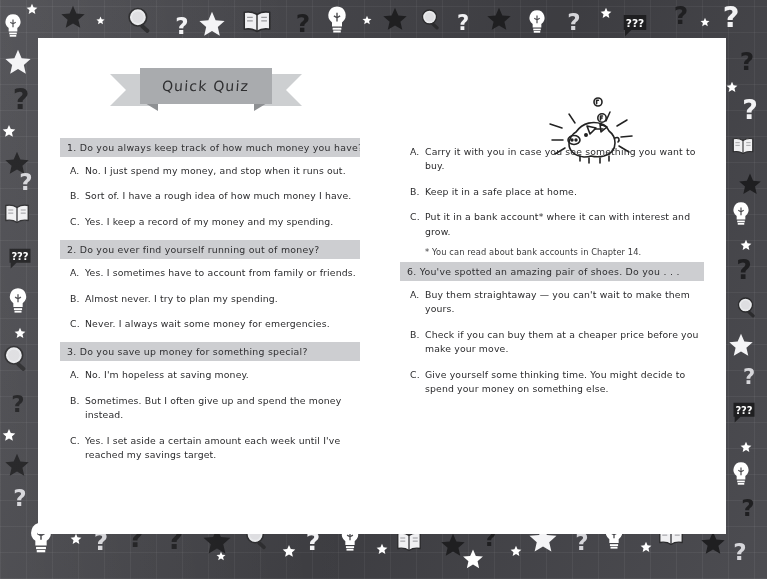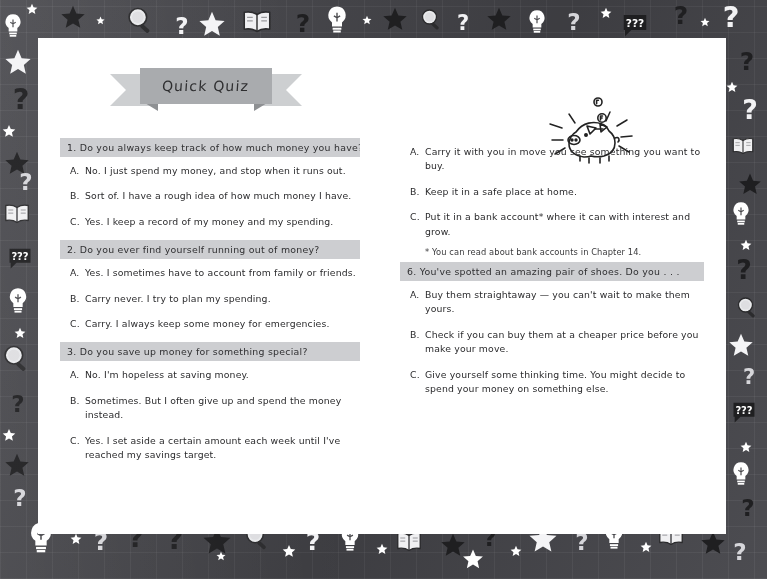--- a/index.html
+++ b/index.html
@@ -480,25 +480,25 @@
           </div>
           <div class="question">
             <div class="q-head">2. Do you ever find yourself running out of money?</div>
             <div class="answers">
               <div class="answer">
                 <span class="a-letter">A.</span>
                 <span class="a-text">Yes. I sometimes have to account from family or friends.</span>
               </div>
               <div class="answer">
                 <span class="a-letter">B.</span>
-                <span class="a-text">Carry never. I try to plan my spending.</span>
+                <span class="a-text">Almost never. I try to plan my spending.</span>
               </div>
               <div class="answer">
                 <span class="a-letter">C.</span>
-                <span class="a-text">Carry. I always keep some money for emergencies.</span>
+                <span class="a-text">Never. I always wait some money for emergencies.</span>
               </div>
             </div>
           </div>
           <div class="question">
             <div class="q-head">3. Do you save up money for something special?</div>
             <div class="answers">
               <div class="answer">
                 <span class="a-letter">A.</span>
                 <span class="a-text">No. I'm hopeless at saving money.</span>
               </div>
@@ -511,21 +511,21 @@
                 <span class="a-text">Yes. I set aside a certain amount each week until I've reached my savings target.</span>
               </div>
             </div>
           </div>
         </div>
       <div class="col col-right" id="colRight">
           <div class="question">
             <div class="answers">
               <div class="answer">
                 <span class="a-letter">A.</span>
-                <span class="a-text">Carry it with you in move you see something you want to buy.</span>
+                <span class="a-text">Carry it with you in case you see something you want to buy.</span>
               </div>
               <div class="answer">
                 <span class="a-letter">B.</span>
                 <span class="a-text">Keep it in a safe place at home.</span>
               </div>
               <div class="answer">
                 <span class="a-letter">C.</span>
                 <span class="a-text">Put it in a bank account* where it can with interest and grow.</span>
               </div>
             </div>

